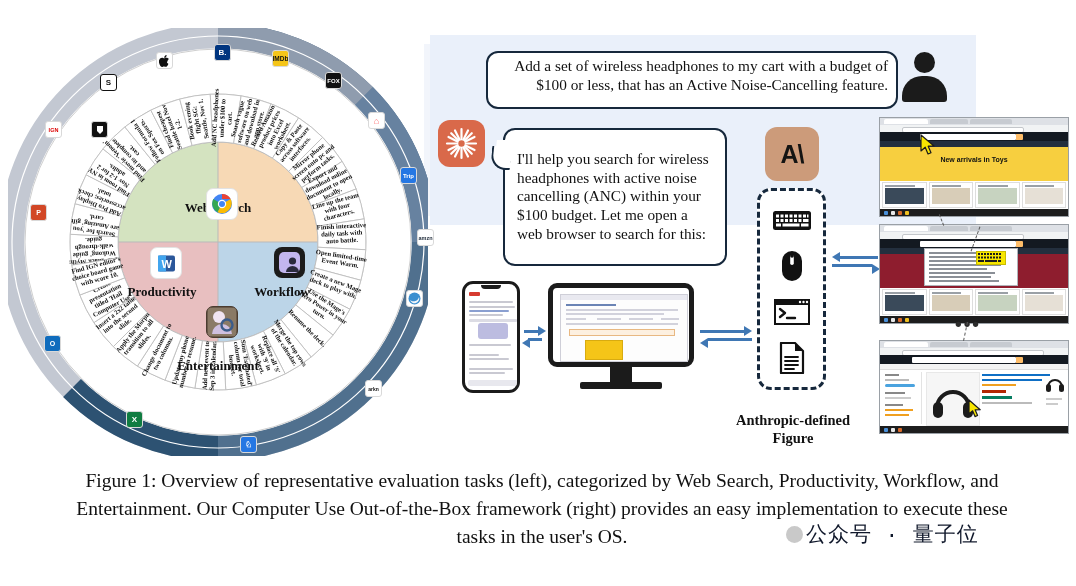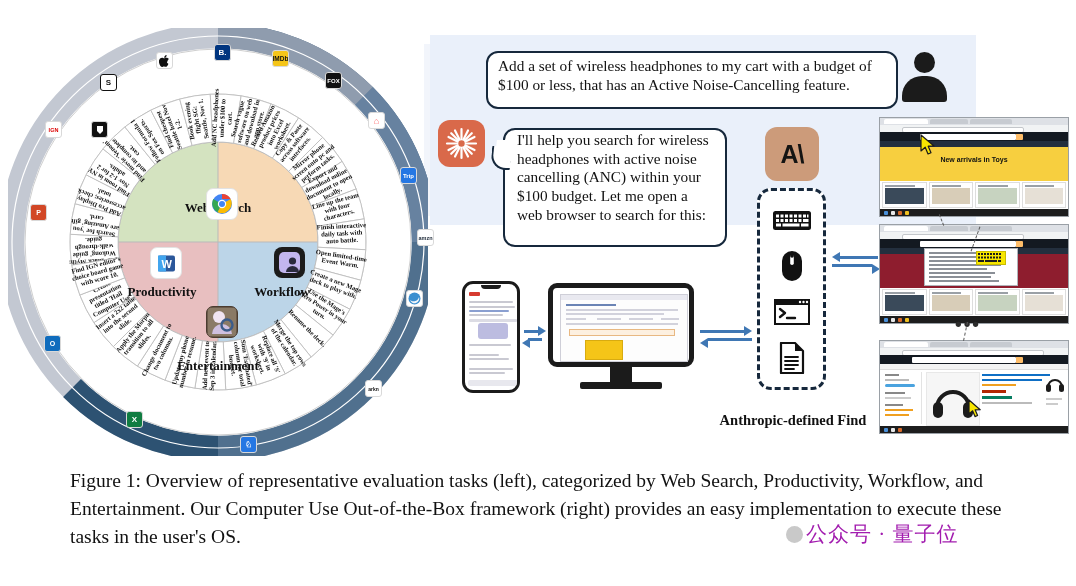--- a/index.html
+++ b/index.html
@@ -28,25 +28,25 @@
     background:#ffffff;
     border:2.4px solid #16283c;
     border-radius:12px;
     color:#111;
     line-height:1.22;
   }
   .bubble.user{
     left:486px;top:51px;width:390px;height:46px;
     padding:4px 8px 4px 10px;
     font-size:15.3px;
-    text-align:left;
+    text-align:right;
   }
   .bubble.asst{
     left:503px;top:128px;width:198px;height:108px;
-    padding:1px 10px 6px 12px;
+    padding:20px 10px 6px 12px;
     font-size:15.3px;
   }
   .tail{
     position:absolute;left:-14px;top:16px;width:18px;height:22px;
     border-left:2.4px solid #16283c;
     border-bottom:2.4px solid #16283c;
     border-bottom-left-radius:16px;
     background:#fff;
     transform:skewX(-6deg);
   }
@@ -197,26 +197,26 @@
     font-family:"Liberation Sans", sans-serif;
     font-size:8px;font-weight:bold;overflow:hidden;
     box-sizing:border-box;
   }
 
   
   .caption{
     position:absolute;left:70px;top:467px;width:944px;
     font-family:"Liberation Serif", serif;
     font-size:19.5px;color:#111;line-height:1.44;
-    text-align:left;
+    text-align:center;
   }
   .watermark{
     position:absolute;left:786px;top:520px;
-    font-family:Liberation Serif, serif;
-    font-size:21px;color:#a21caf;white-space:nowrap;
+    font-family:Liberation Mono, monospace;
+    font-size:21px;color:#0f172a;white-space:nowrap;
     letter-spacing:1px;
   }
   .watermark .wm-dot{
     display:inline-block;width:17px;height:17px;border-radius:50%;
     background:#c9c9c9;vertical-align:-2px;margin-right:3px;
   }
 </style>
 </head>
 <body>
 
@@ -713,20 +713,20 @@
       </svg>
     </div>
   </div>
 
   <div class="ellipsis">•••</div>
 
   <div class="dashline" style="left:941px;top:214px;height:12px;transform:rotate(-22deg);"></div>
   <div class="dashline" style="left:965px;top:322px;height:19px;transform:rotate(12deg);"></div>
   <div class="dashline" style="left:975px;top:226px;height:26px;transform:rotate(20deg);"></div>
 
-  <div class="rlabel" style="left:714px;top:411px;width:158px;">Anthropic-defined Find</div>
+  <div class="rlabel" style="left:714px;top:411px;width:158px;">Anthropic-defined Figure</div>
 
   <div class="caption">Figure 1: Overview of representative evaluation tasks (left), categorized by Web Search, Productivity, Workflow, and Entertainment. Our Computer Use Out-of-the-Box framework (right) provides an easy implementation to execute these tasks in the user's OS.</div>
   <div class="watermark">
     <span class="wm-dot"></span><span>公众号 · 量子位</span>
   </div>
 
 </div>
 
 </body></html>

